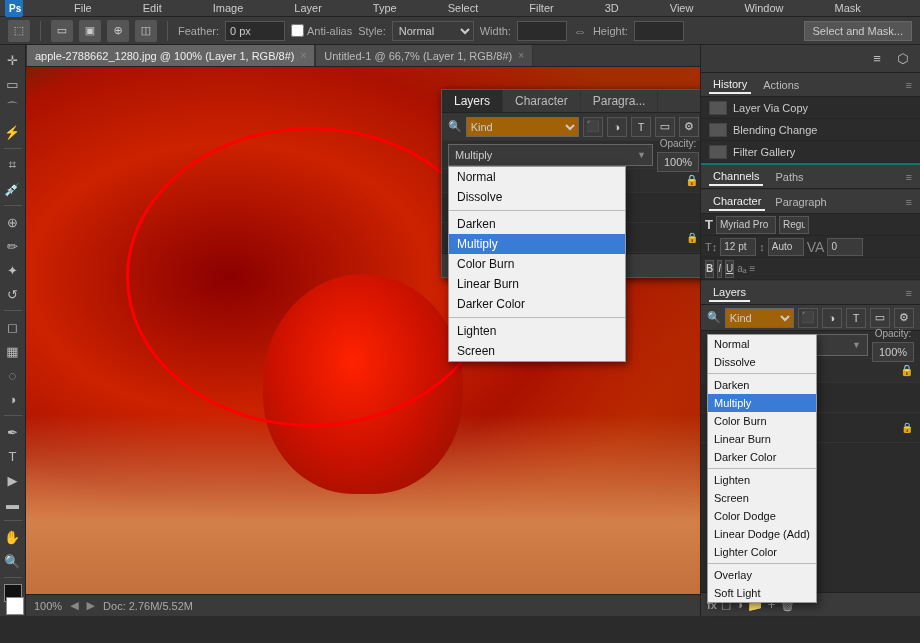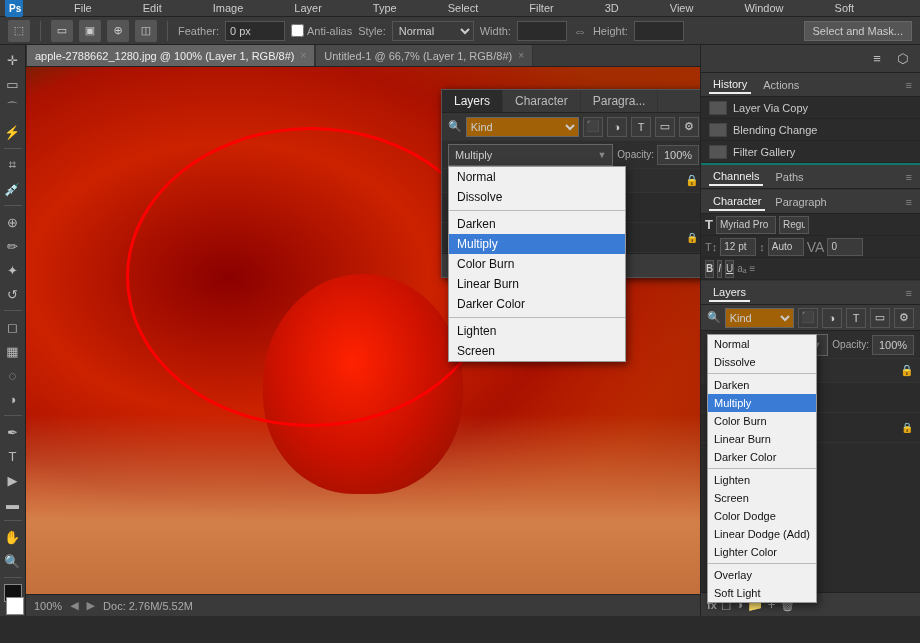--- a/index.html
+++ b/index.html
@@ -457,20 +457,21 @@
       height: 1px;
       background: #bbb;
       margin: 3px 0;
     }
 
     .f-opacity-row {
       display: flex;
       align-items: center;
       gap: 3px;
       margin-left: auto;
+      flex-direction: column;
     }
     .f-opacity-label { font-size: 10px; color: #aaa; }
     .f-opacity-val {
       width: 42px; height: 20px;
       background: #3a3a3a;
       border: 1px solid #555;
       color: #ccc;
       font-size: 11px;
       text-align: center;
     }
@@ -574,21 +575,21 @@
   <span class="menu-item">File</span>
   <span class="menu-item">Edit</span>
   <span class="menu-item">Image</span>
   <span class="menu-item">Layer</span>
   <span class="menu-item">Type</span>
   <span class="menu-item">Select</span>
   <span class="menu-item">Filter</span>
   <span class="menu-item">3D</span>
   <span class="menu-item">View</span>
   <span class="menu-item">Window</span>
-  <span class="menu-item">Soft</span>
+  <span class="menu-item">Mask</span>
 </div>
 
 <div class="options-bar">
   <div class="options-bar-icon">⬚</div>
   <div class="sep"></div>
   <div class="options-bar-icon">▭</div>
   <div class="options-bar-icon">▣</div>
   <div class="options-bar-icon">⊕</div>
   <div class="options-bar-icon">◫</div>
   <div class="sep"></div>

